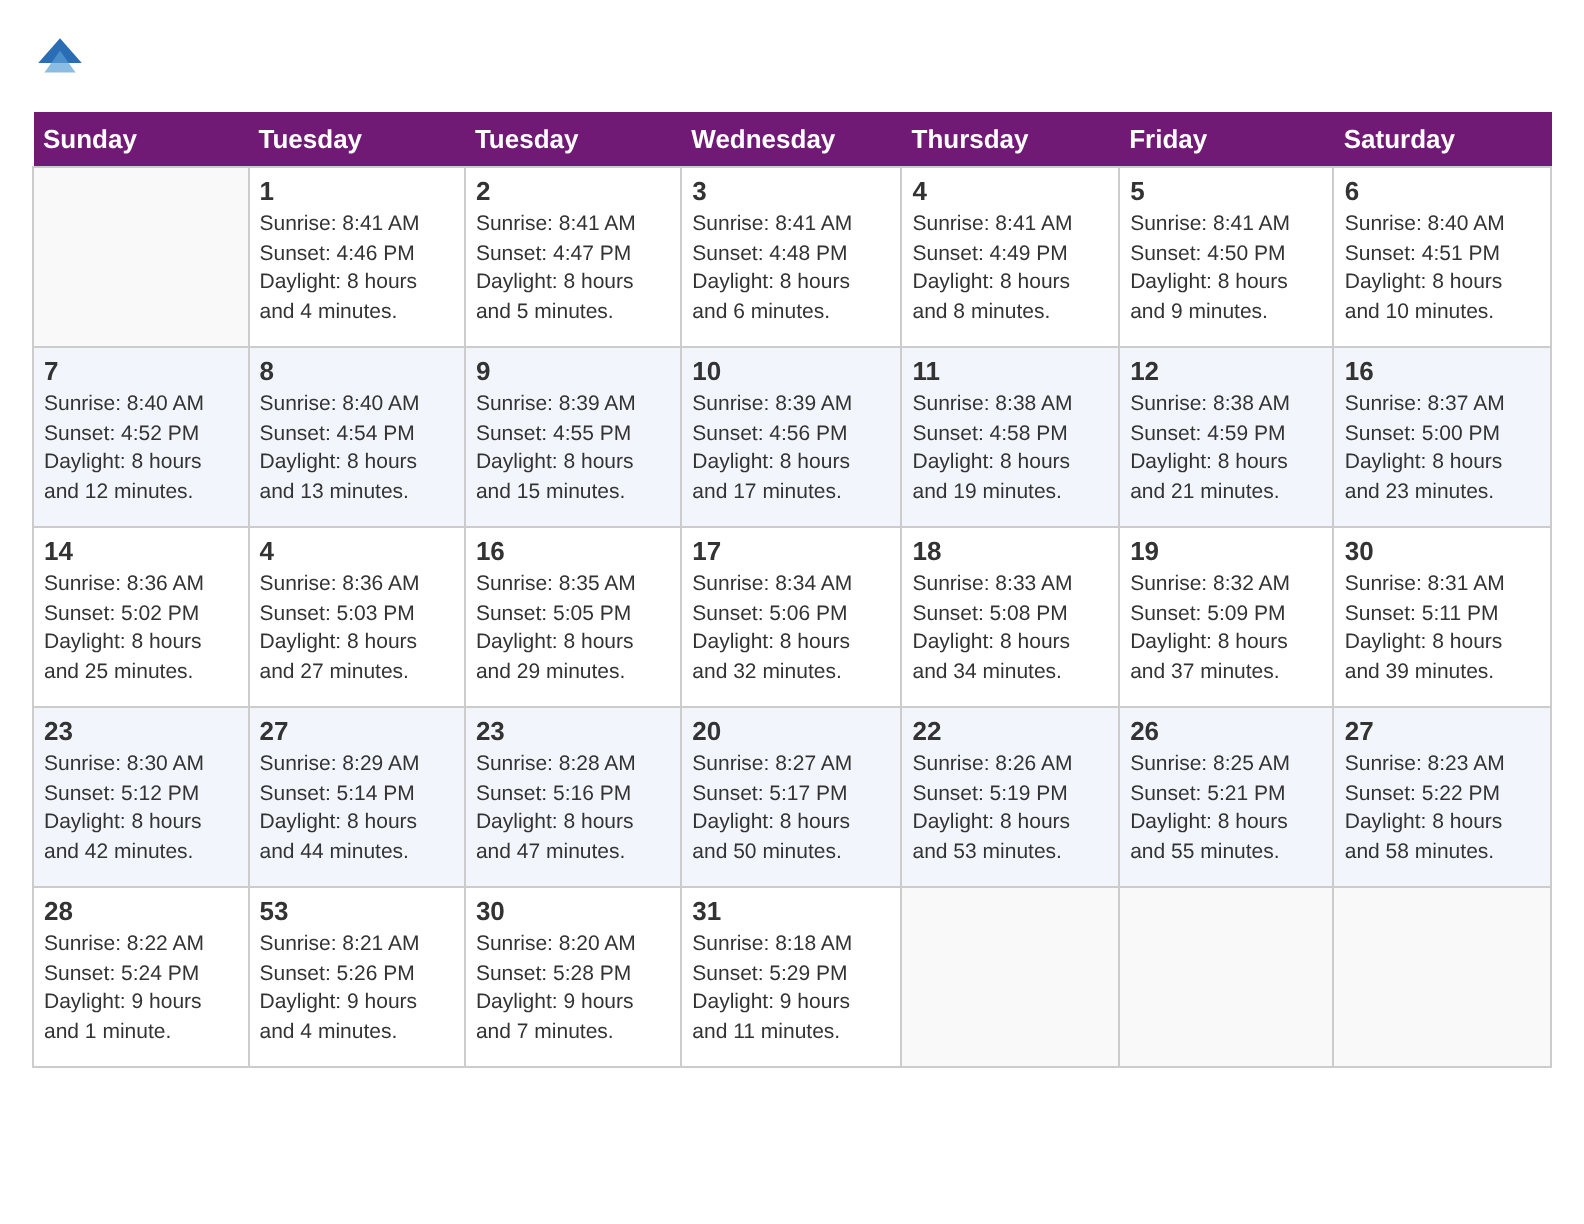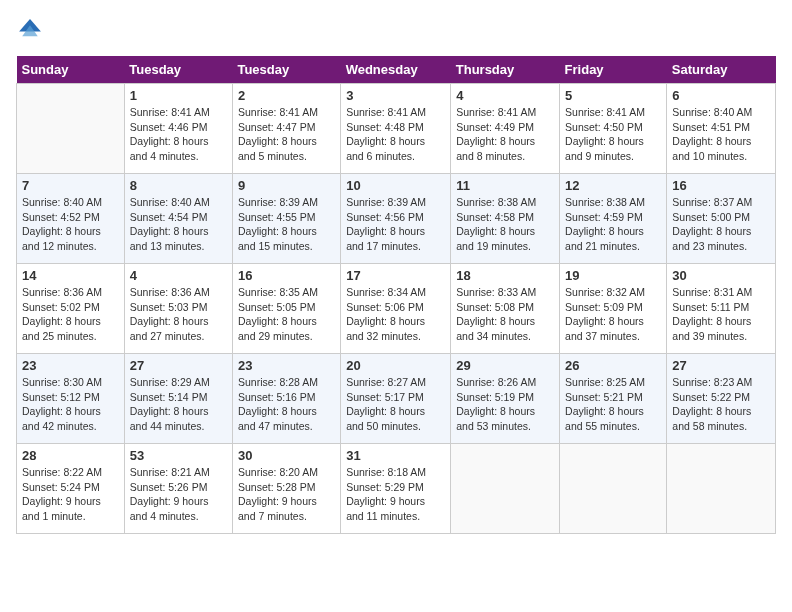--- a/index.html
+++ b/index.html
@@ -226,21 +226,21 @@
         </td>
         <td>
           <span class="day-number">23</span>
           <div class="day-info">Sunrise: 8:28 AM<br>Sunset: 5:16 PM<br>Daylight: 8 hours<br>and 47 minutes.</div>
         </td>
         <td>
           <span class="day-number">20</span>
           <div class="day-info">Sunrise: 8:27 AM<br>Sunset: 5:17 PM<br>Daylight: 8 hours<br>and 50 minutes.</div>
         </td>
         <td>
-          <span class="day-number">29</span>
+          <span class="day-number">22</span>
           <div class="day-info">Sunrise: 8:26 AM<br>Sunset: 5:19 PM<br>Daylight: 8 hours<br>and 53 minutes.</div>
         </td>
         <td>
           <span class="day-number">26</span>
           <div class="day-info">Sunrise: 8:25 AM<br>Sunset: 5:21 PM<br>Daylight: 8 hours<br>and 55 minutes.</div>
         </td>
         <td>
           <span class="day-number">27</span>
           <div class="day-info">Sunrise: 8:23 AM<br>Sunset: 5:22 PM<br>Daylight: 8 hours<br>and 58 minutes.</div>
         </td>

